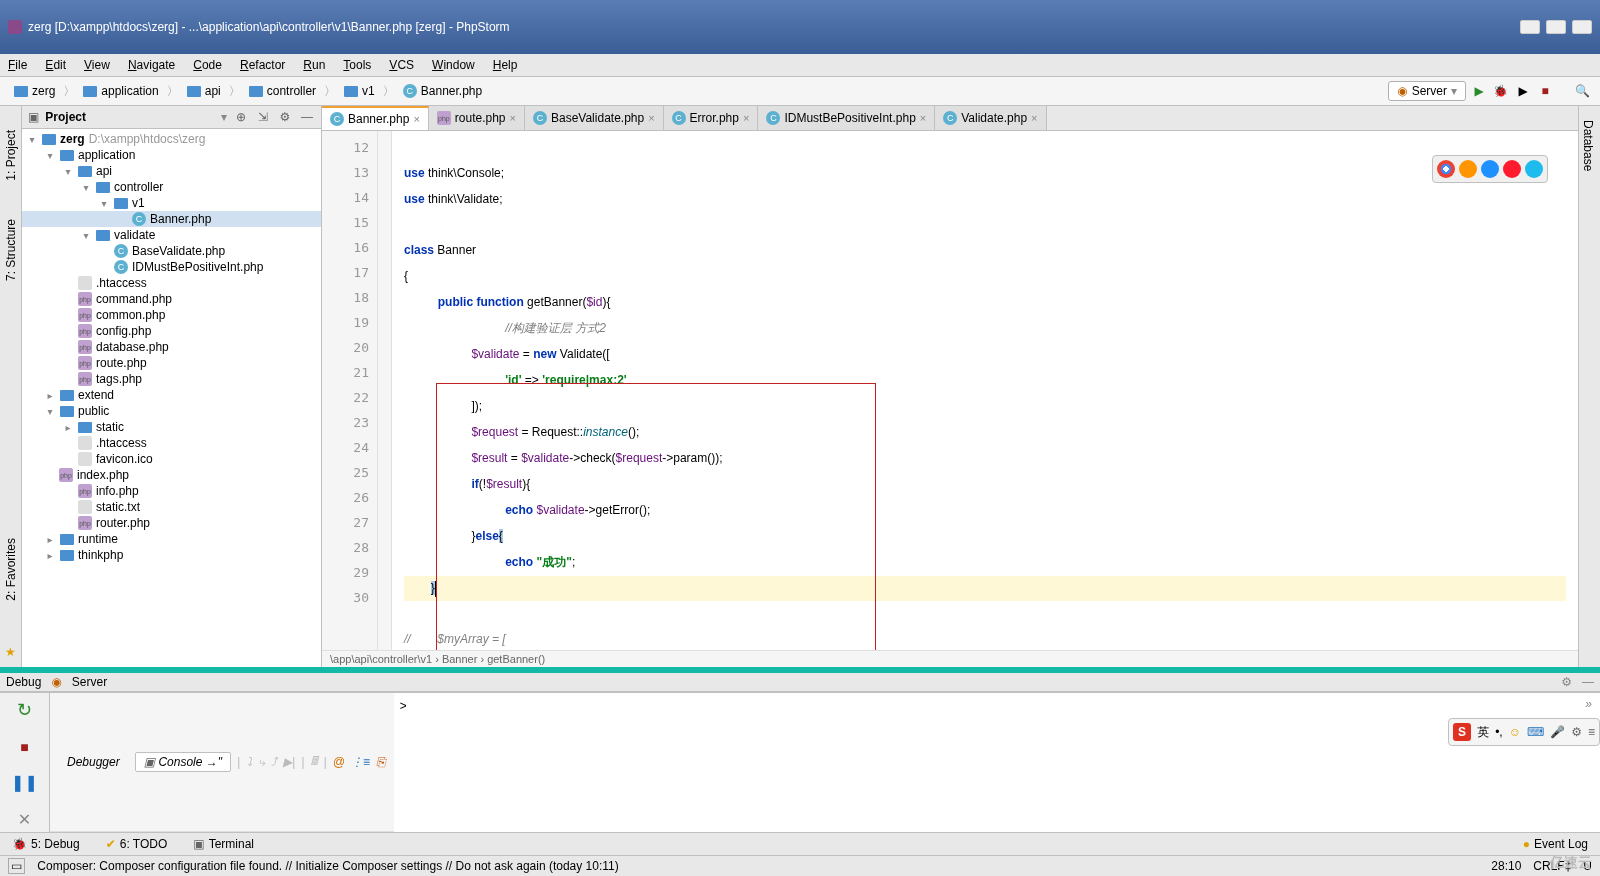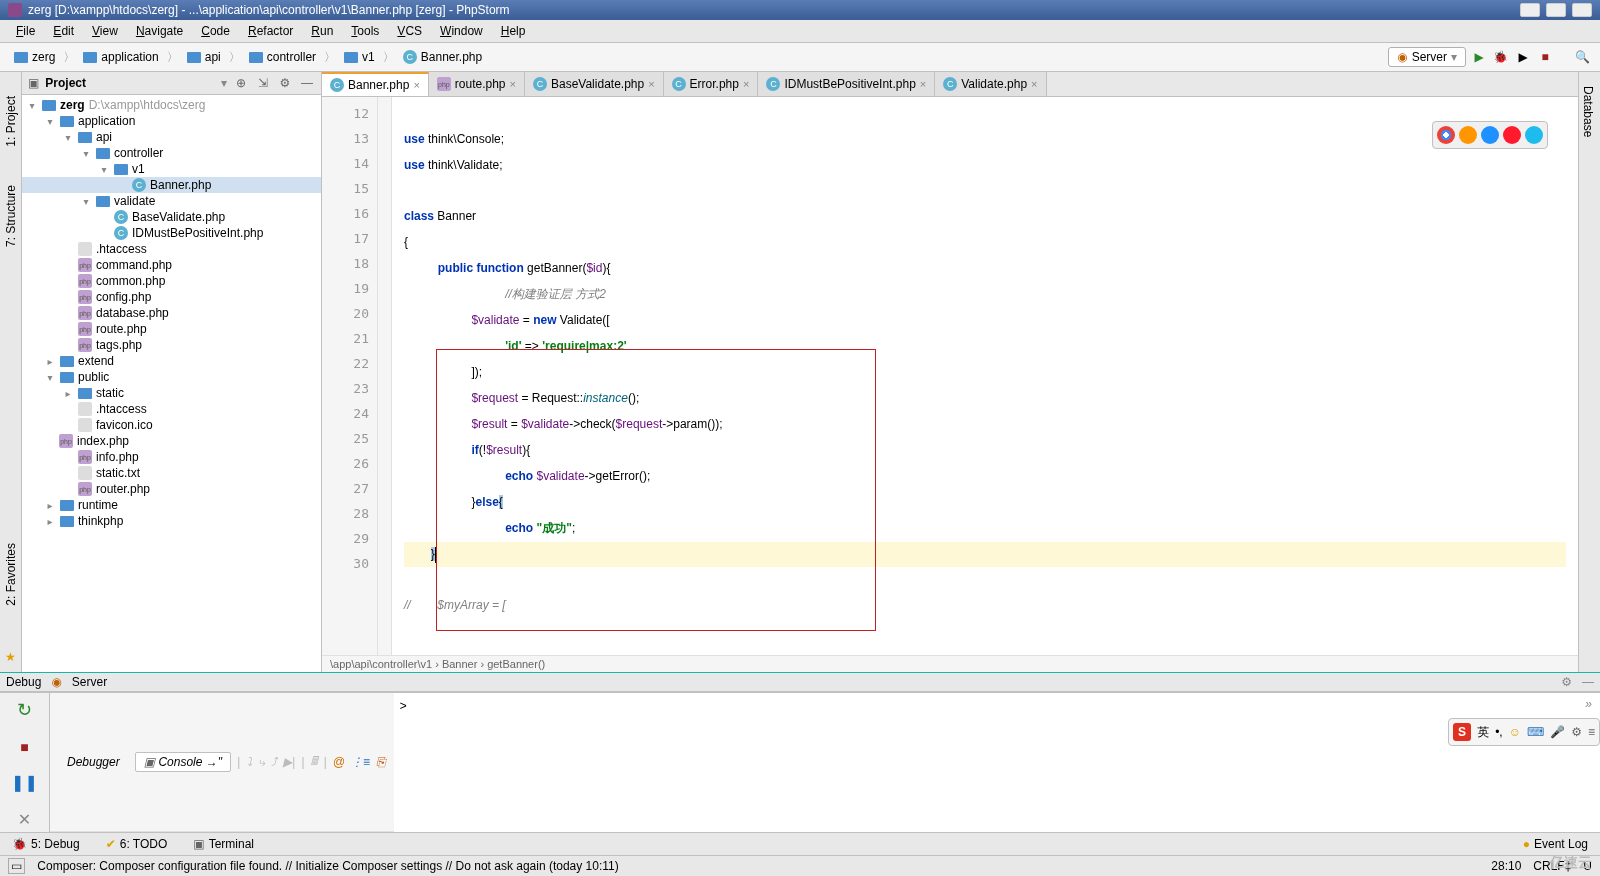--- a/index.html
+++ b/index.html
@@ -1,21 +1,21 @@
 <!DOCTYPE html>
 <html><head>
 <meta charset="utf-8">
 <style>
 * { margin: 0; padding: 0; box-sizing: border-box; font-family: "Segoe UI", Tahoma, sans-serif; font-size: 12px; }
 body { background: #f0f0f0; color: #000; width: 1600px; height: 876px; overflow: hidden; display: flex; flex-direction: column; }
-.titlebar { background: linear-gradient(to bottom, #5a7db5, #3a5d95); color: #fff; padding: 3px 8px; display: flex; align-items: center; gap: 6px; font-size: 11px; }
+.titlebar { background: linear-gradient(to bottom, #5a7db5, #3a5d95); color: #fff; padding: 20px 8px; display: flex; align-items: center; gap: 6px; font-size: 11px; }
 .titlebar .icon { width: 14px; height: 14px; background: #8a4a8a; border-radius: 2px; }
 .titlebar .spacer { flex: 1; }
 .titlebar .winbtn { width: 20px; height: 14px; border: 1px solid #ccc; background: #eee; border-radius: 2px; }
-.menubar { background: #e8e8e8; padding: 2px 8px; display: flex; gap: 2px; border-bottom: 1px solid #c0c0c0; }
+.menubar { background: #e8e8e8; padding: 2px 0; display: flex; gap: 2px; border-bottom: 1px solid #c0c0c0; }
 .menubar span { padding: 2px 8px; cursor: pointer; }
 .menubar span u { text-decoration: underline; }
 .toolbar { background: #f5f5f5; border-bottom: 1px solid #c0c0c0; padding: 4px 8px; display: flex; align-items: center; gap: 4px; }
 .breadcrumb { display: flex; align-items: center; gap: 2px; flex: 1; }
 .crumb { display: flex; align-items: center; gap: 4px; padding: 2px 6px; cursor: pointer; }
 .crumb-sep { color: #888; }
 .folder-icon { width: 14px; height: 11px; background: #4a90d0; border-radius: 1px; display: inline-block; }
 .c-icon { width: 14px; height: 14px; background: #5cb0d0; border-radius: 50%; font-size: 9px; color: #fff; display: inline-flex; align-items: center; justify-content: center; }
 .php-icon { width: 14px; height: 14px; background: #c0a0d0; border-radius: 2px; font-size: 7px; color: #555; display: inline-flex; align-items: center; justify-content: center; }
 .runconfig { border: 1px solid #b0b0b0; padding: 2px 8px; border-radius: 3px; background: #fff; display: flex; align-items: center; gap: 4px; }
@@ -53,21 +53,21 @@
 .cls { color: #000; }
 .highlight-box { position: absolute; border: 1px solid #c02020; left: 44px; top: 252px; width: 440px; height: 282px; pointer-events: none; }
 .browser-icons { position: absolute; right: 30px; top: 24px; display: flex; gap: 4px; background: #f0f0f0; border: 1px solid #c0c0c0; padding: 4px; border-radius: 4px; }
 .browser-icons .bi { width: 18px; height: 18px; border-radius: 50%; }
 .bi.chrome { background: radial-gradient(circle, #fff 20%, #4285f4 21% 40%, #ea4335 41%); }
 .bi.firefox { background: #ff9500; }
 .bi.safari { background: #1e90ff; }
 .bi.opera { background: #ff1b2d; }
 .bi.ie { background: #1ebbee; }
 .editor-footer { background: #f5f5f5; border-top: 1px solid #e0e0e0; padding: 2px 8px; font-size: 11px; color: #666; }
-.debug-tabs { background: #e8e8e8; border-top: 1px solid #14b8a6; border-bottom: 1px solid #c0c0c0; padding: 2px 6px; display: flex; align-items: center; gap: 10px; }
+.debug-tabs { background: #e8e8e8; border-top: 6px solid #14b8a6; border-bottom: 1px solid #c0c0c0; padding: 2px 6px; display: flex; align-items: center; gap: 10px; }
 .debug-area { height: 140px; background: #fff; display: flex; border-top: 1px solid #c0c0c0; }
 .debug-side { width: 50px; background: #f0f0f0; border-right: 1px solid #c0c0c0; display: flex; flex-direction: column; align-items: center; padding: 6px 0; gap: 18px; }
 .debug-main { flex: 1; display: flex; flex-direction: row; font-style: italic; }
 .debug-toolbar { background: #f5f5f5; border-bottom: 1px solid #e0e0e0; padding: 4px 8px; display: flex; align-items: center; gap: 6px; }
 .dbg-tab { padding: 2px 8px; border: 1px solid transparent; border-radius: 2px; cursor: pointer; }
 .dbg-tab.active { background: #fff; border-color: #c0c0c0; }
 .console-out { flex: 1; padding: 6px; font-family: Consolas, monospace; }
 .bottom-tabs { background: #e8e8e8; border-top: 1px solid #c0c0c0; padding: 2px 6px; display: flex; align-items: center; gap: 14px; }
 .bottom-tabs .btab { padding: 2px 6px; cursor: pointer; display: flex; align-items: center; gap: 4px; }
 .statusbar { background: #e8e8e8; border-top: 1px solid #c0c0c0; padding: 2px 8px; display: flex; align-items: center; gap: 12px; font-size: 11px; }

